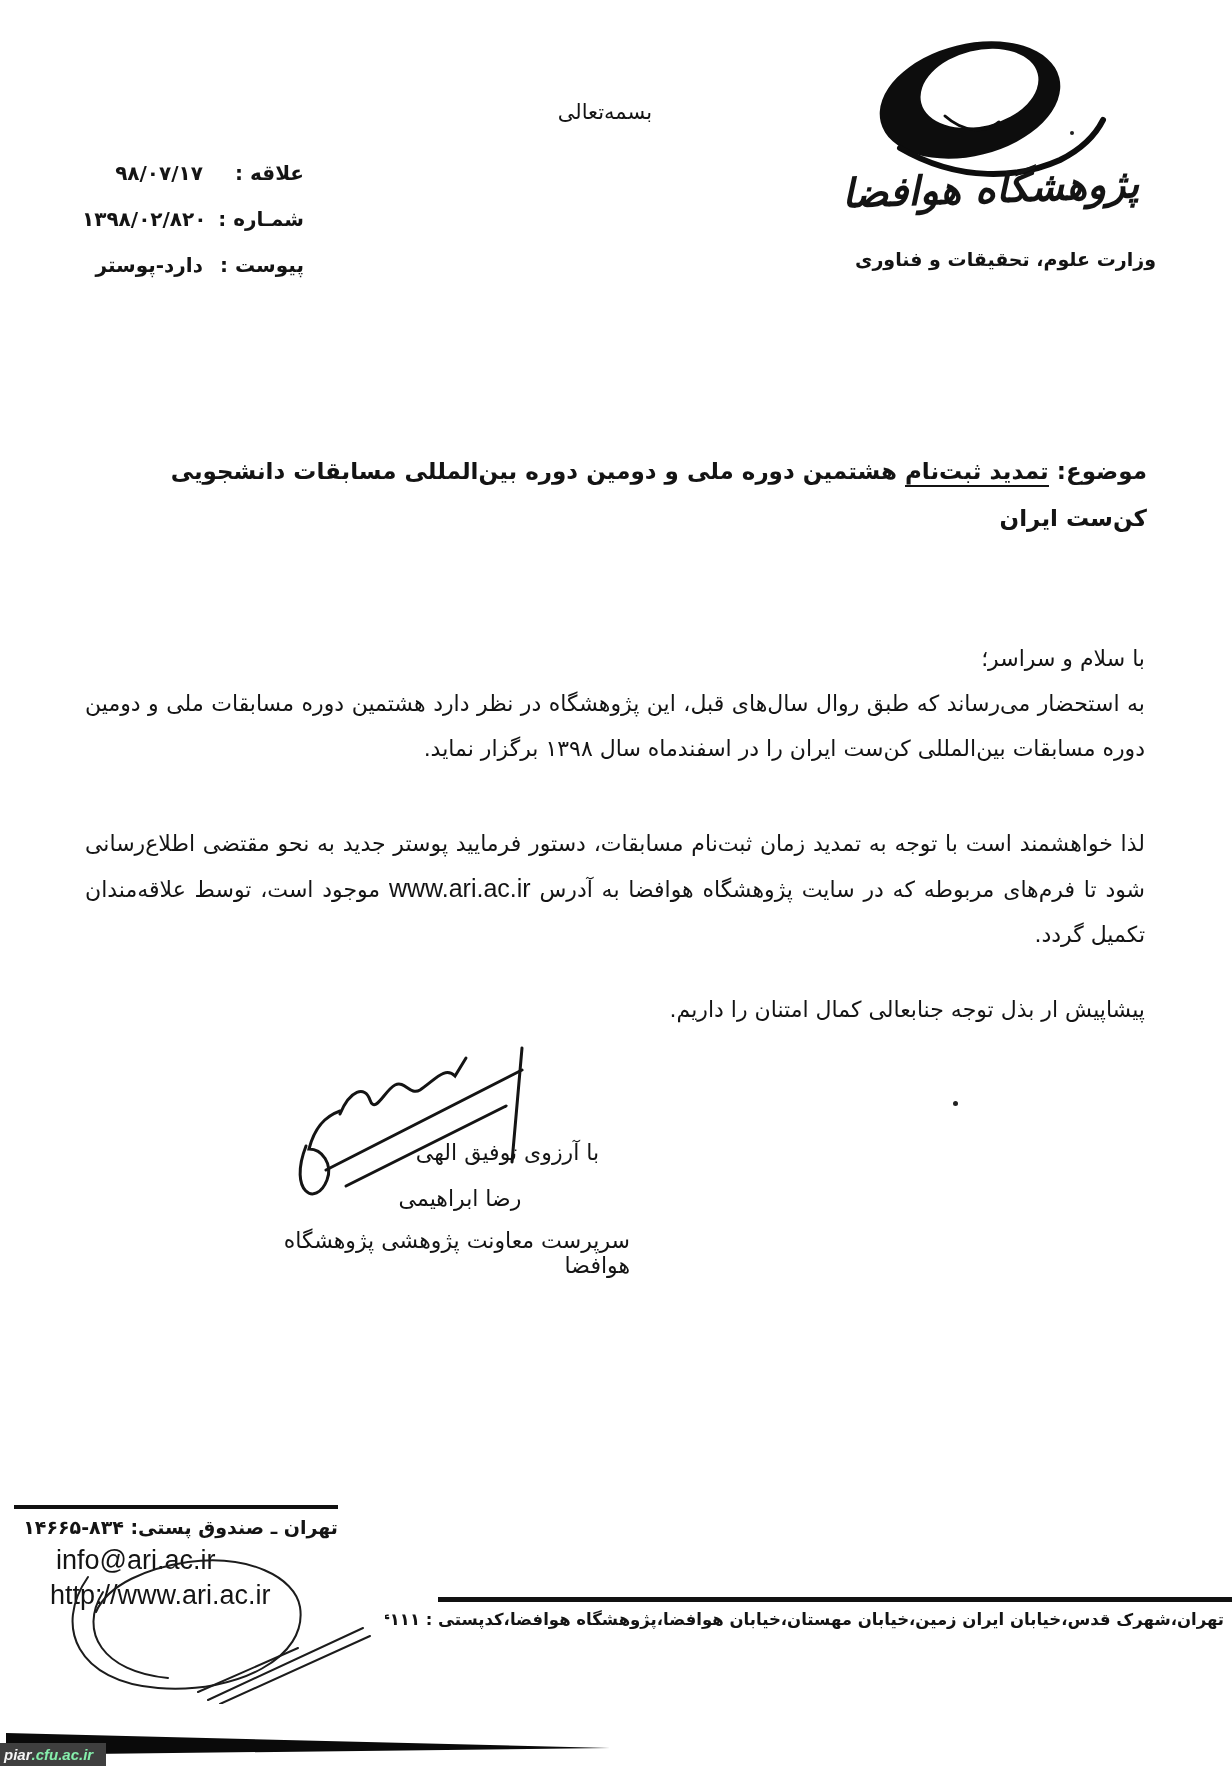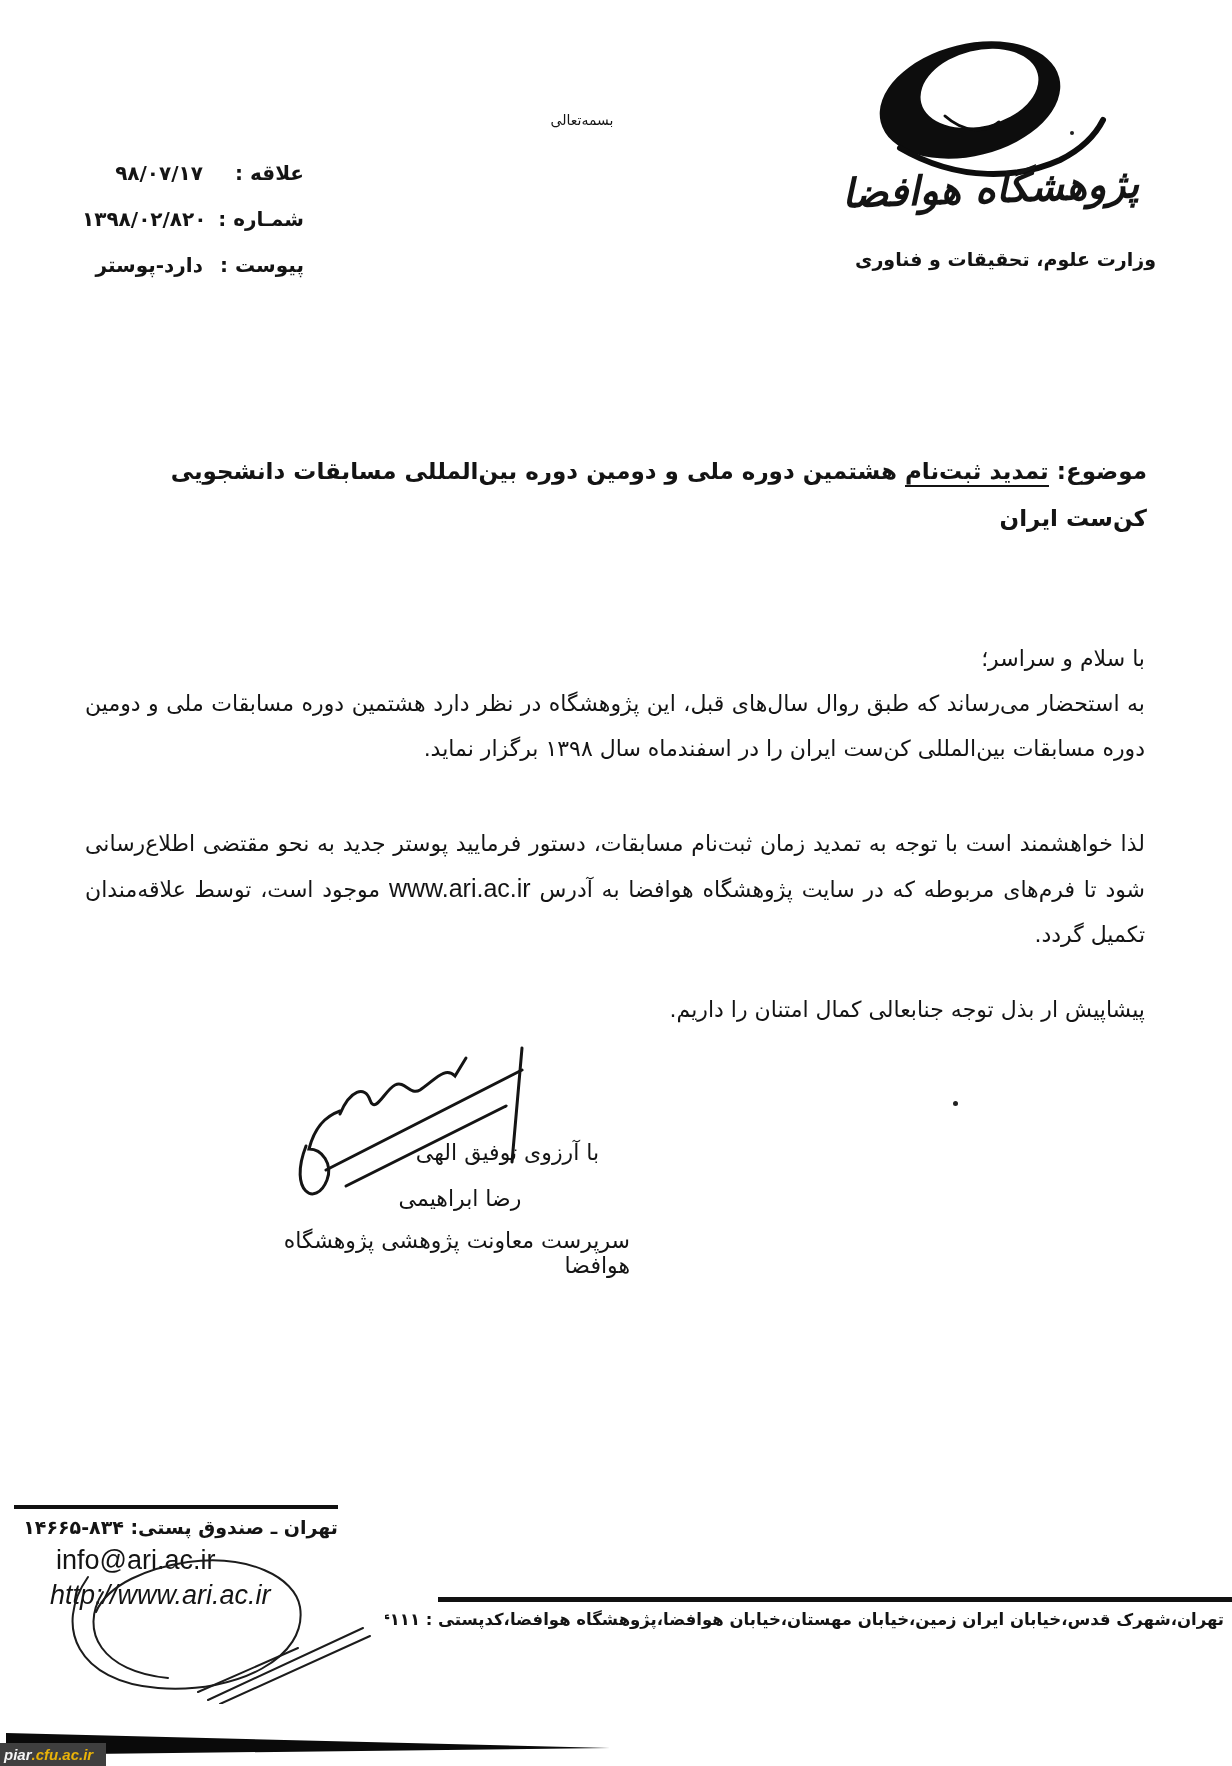--- a/index.html
+++ b/index.html
@@ -2,22 +2,22 @@
 <html lang="fa"><head>
 <meta charset="utf-8">
 <style>
   html,body { margin:0; padding:0; background:#e8e8e8; }
   .page {
     position:relative; width:1232px; height:1766px; margin:0 auto;
     background:#ffffff; color:#141414; overflow:hidden;
     font-family:"DejaVu Sans", sans-serif;
   }
   
-  .bismillah { position:absolute; top:112px; left:512px; width:140px;
-    text-align:center; font-size:14px; }
+  .bismillah { position:absolute; top:100px; left:512px; width:140px;
+    text-align:right; font-size:21px; }
   .meta { position:absolute; top:160px; left:82px; width:222px; }
   .meta-row { display:flex; direction:rtl; font-size:20px; font-weight:bold;
     line-height:26px; margin-bottom:20px; }
   .meta-label { width:95px; }
   .meta-value { margin-right:6px; white-space:nowrap; }
   .logo-box { position:absolute; top:28px; left:845px; width:262px; height:155px; }
   .org-name { position:absolute; top:166px; left:842px; width:258px;
     text-align:center; font-size:40px; font-weight:bold; font-style:italic;
     transform:rotate(-2deg); white-space:nowrap; }
   .ministry { position:absolute; top:248px; left:855px; width:290px;
@@ -45,21 +45,21 @@
   
   .fl-line { position:absolute; top:1505px; left:14px; width:324px; height:4px;
     background:#111; }
   .pobox { position:absolute; top:1516px; left:40px; width:298px;
     direction:rtl; text-align:right; font-size:19px; font-weight:bold;
     white-space:nowrap; }
   .pobox .num { direction:ltr; unicode-bidi:embed; }
   .email { position:absolute; top:1545px; left:56px;
     font-family:"Liberation Sans", sans-serif; font-size:27px; }
   .website { position:absolute; top:1580px; left:50px;
-    font-family:"Liberation Sans", sans-serif; font-size:27px;font-style:italic; }
+    font-family:"Liberation Sans", sans-serif; font-size:27px; }
   .stamp-svg { position:absolute; top:1532px; left:48px; width:330px; height:172px; }
   .fr-line { position:absolute; top:1597px; left:438px; width:794px; height:5px;
     background:#111; }
   .address { position:absolute; top:1610px; left:385px; right:8px;
     direction:rtl; text-align:right; font-size:16.5px; font-weight:bold;
     white-space:nowrap; overflow:hidden; }
   
   .wedge-svg { position:absolute; top:1725px; left:0; width:620px; height:41px; }
   .watermark { position:absolute; top:1743px; left:0; width:106px; height:23px;
     background:#3f3f3f; display:flex; align-items:center; padding-left:4px;
@@ -153,18 +153,18 @@
   </svg>
 
   <div class="fr-line"></div>
   <div class="address">تهران،شهرک قدس،خیابان ایران زمین،خیابان مهستان،خیابان هوافضا،پژوهشگاه هوافضا،کدپستی : ۱۴۶۵۷۷۴۱۱۱ تلفن : ۸۸۳۶۶۰۳۰ نمابر : ۸۸۳۶۲۰۱۱</div>
 
   <svg class="wedge-svg" viewBox="0 0 620 41" aria-hidden="true">
     <polygon points="6,8 610,23 6,30" fill="#0a0a0a"></polygon>
   </svg>
   <div class="watermark" style="background: rgb(63, 63, 63);">
     <span style="color: rgb(245, 245, 245);">piar</span>
-      <span style="color: #eab308;">.cfu.ac.ir</span>
+      <span style="color: #86efac;">.cfu.ac.ir</span>
   </div>
   <div class="speck1"></div>
   <div class="speck2"></div>
 
 </div>
 
 </body></html>

